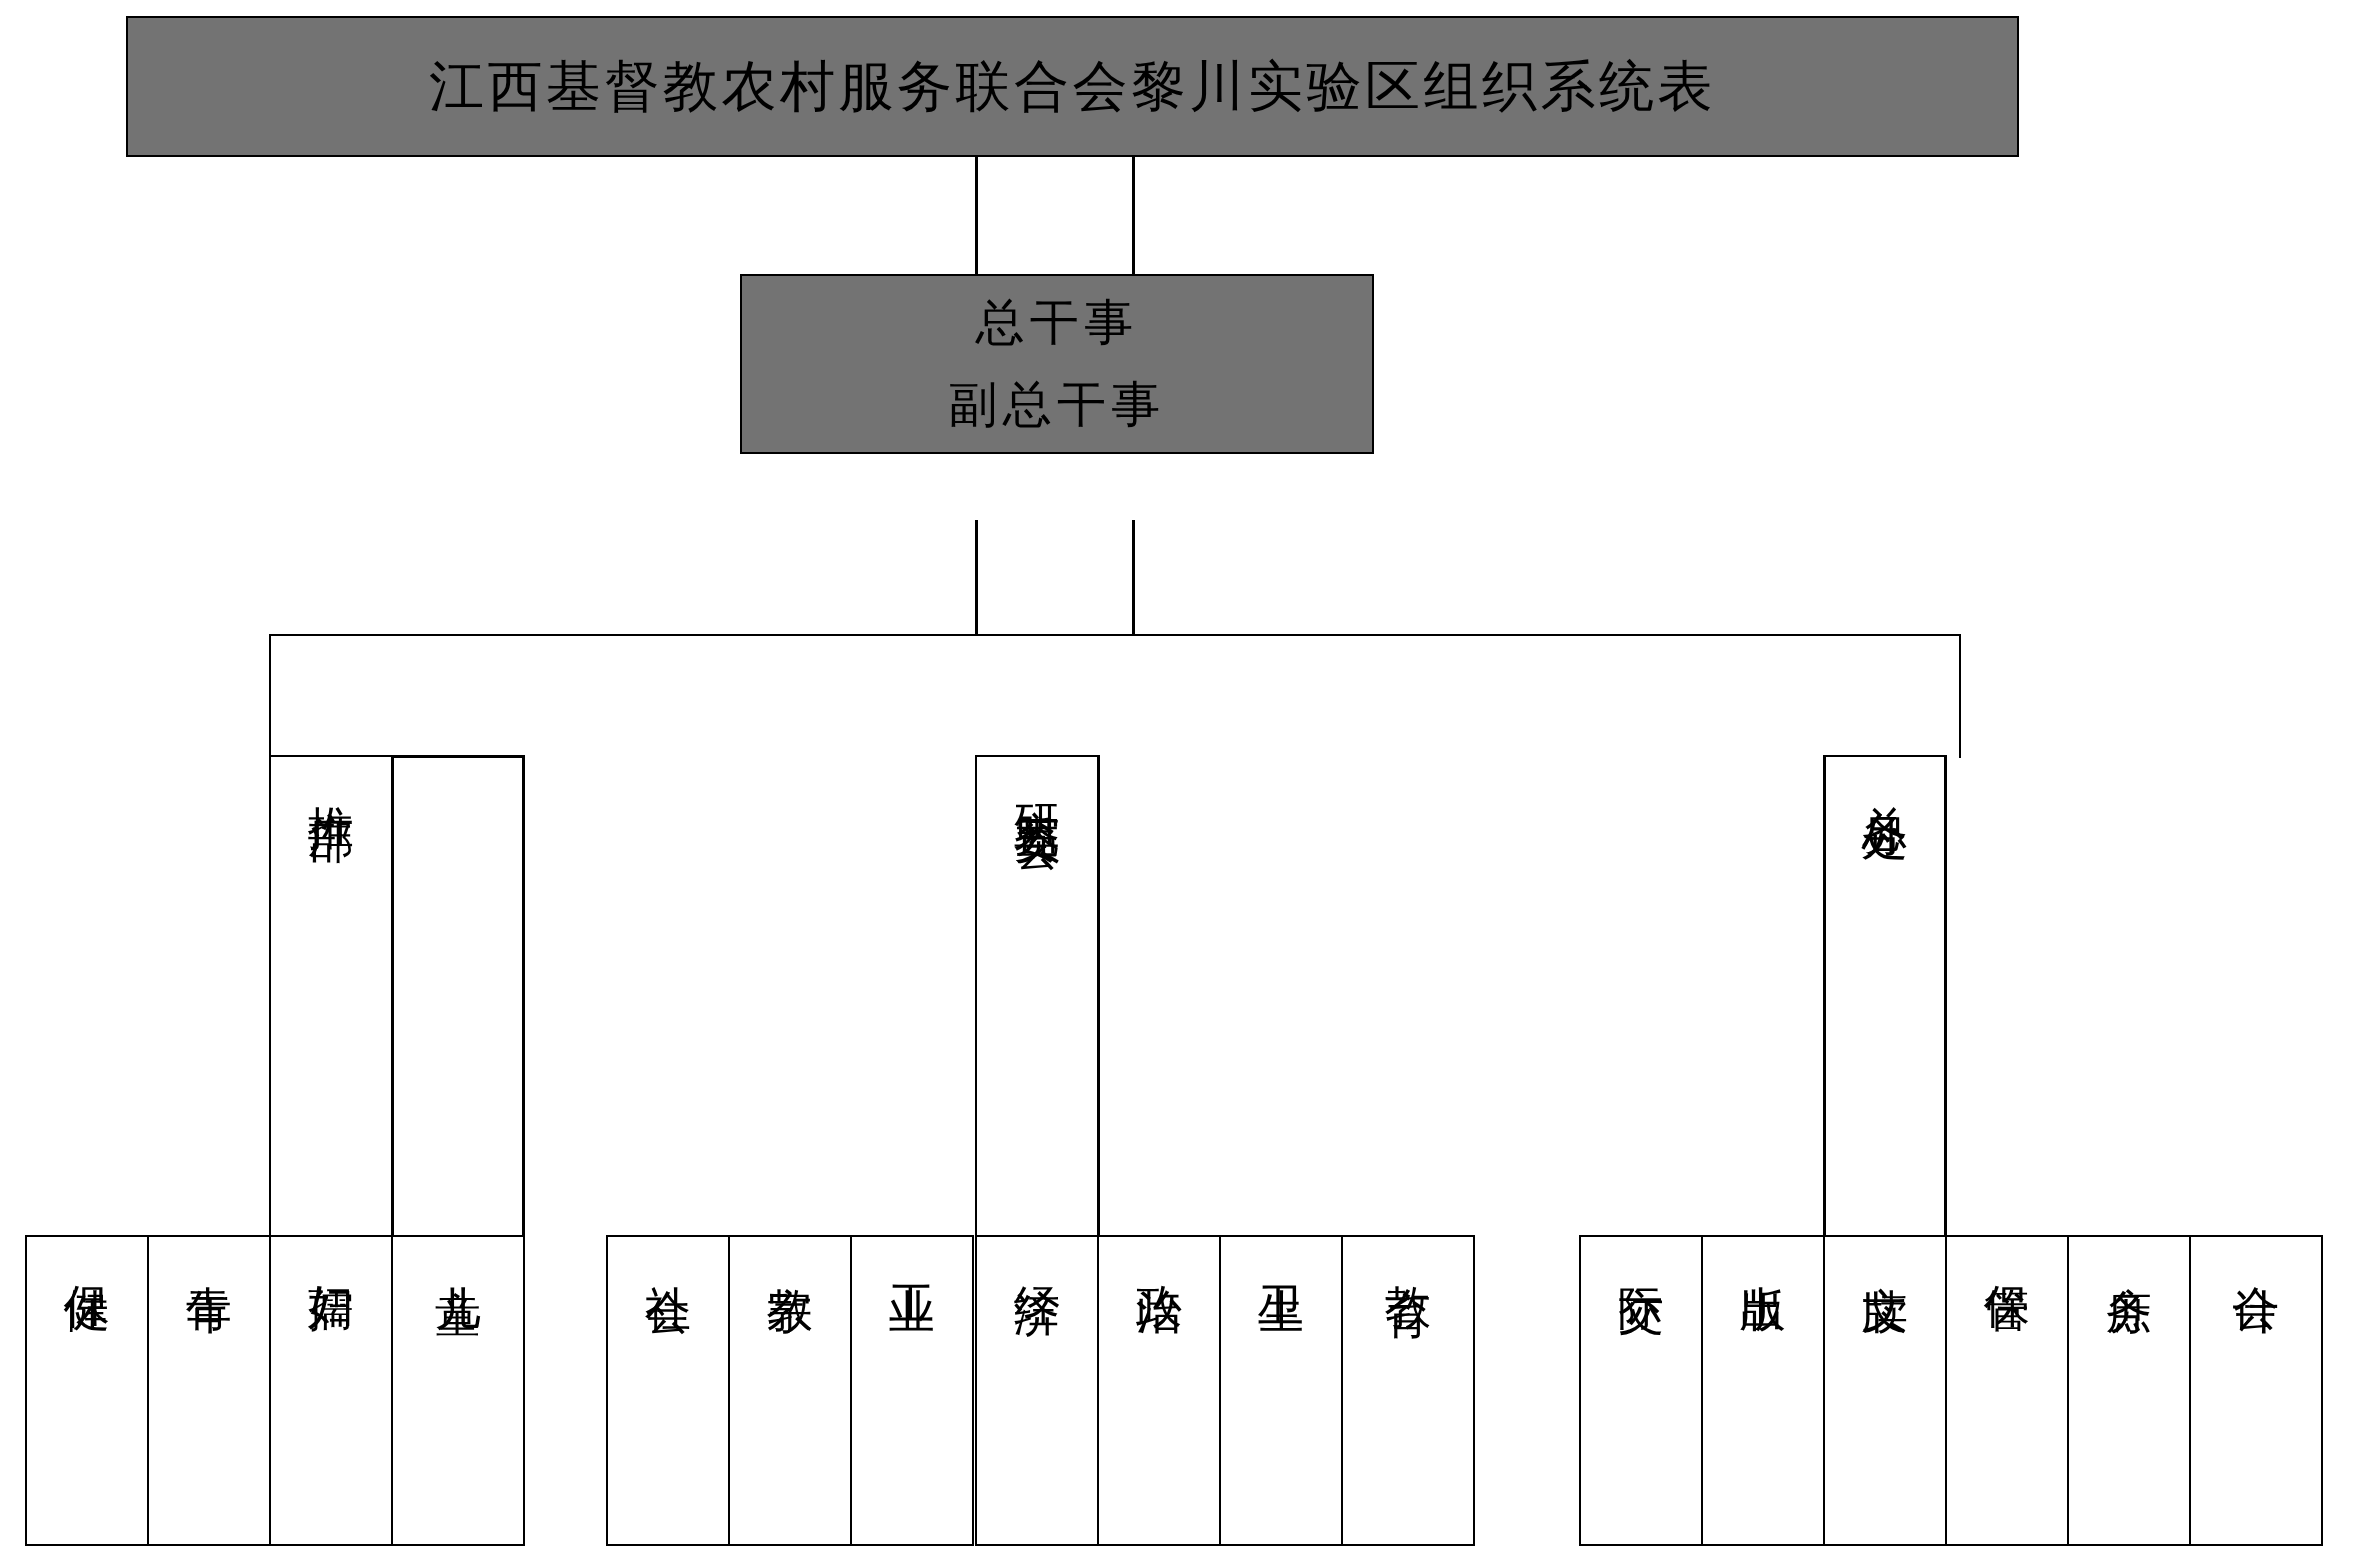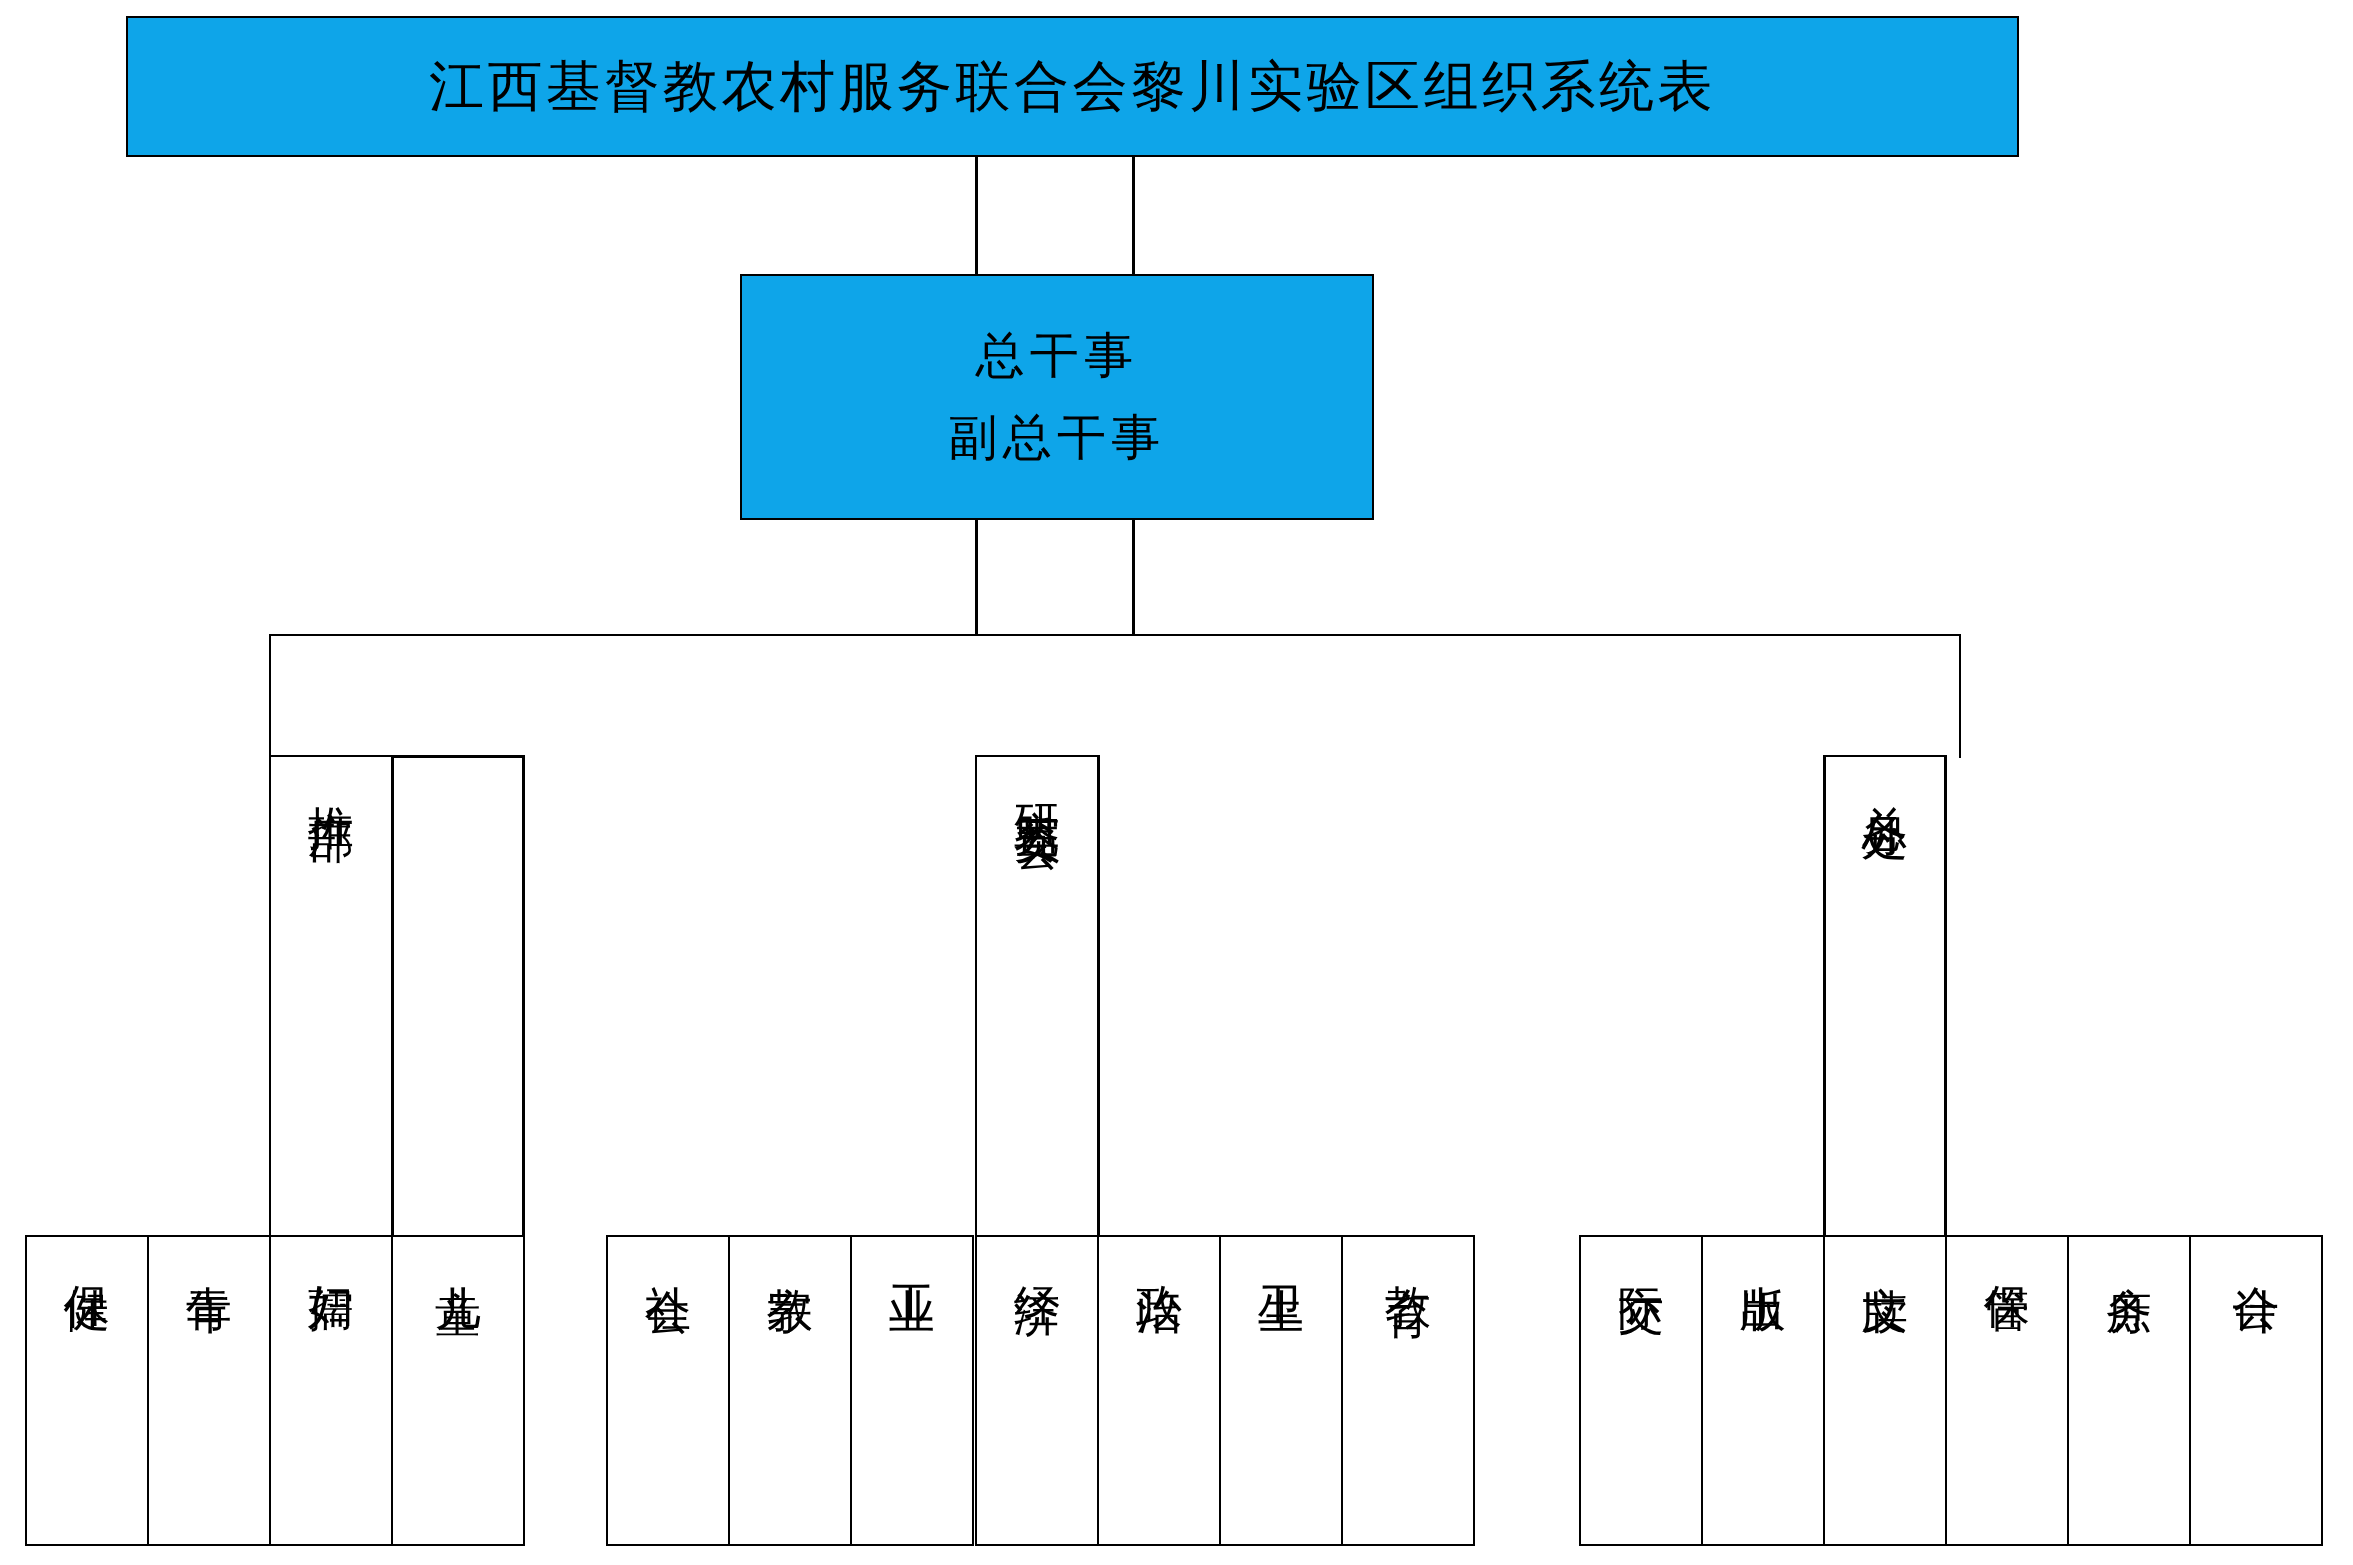--- a/index.html
+++ b/index.html
@@ -14,21 +14,21 @@
   #canvas {
     position: relative;
     width: 2354px;
     height: 1566px;
     background: #ffffff;
     overflow: hidden;
   }
   .box {
     position: absolute;
     border: 2.7px solid #000000;
-    background: #0ea5e9;
+    background: #737373;
     box-sizing: border-box;
   }
   .line {
     position: absolute;
     background: #000000;
   }
   
   #title-box {
     left: 126px;
     top: 16px;
@@ -41,21 +41,21 @@
   #title-text {
     font-size: 55px;
     letter-spacing: 3.5px;
     white-space: nowrap;
   }
   
   #director-box {
     left: 740px;
     top: 274px;
     width: 634px;
-    height: 246px;
+    height: 180px;
     display: flex;
     flex-direction: column;
     align-items: center;
     justify-content: center;
     gap: 16px;
   }
   #director-box .row {
     font-size: 49px;
     letter-spacing: 5.3px;
     white-space: nowrap;

